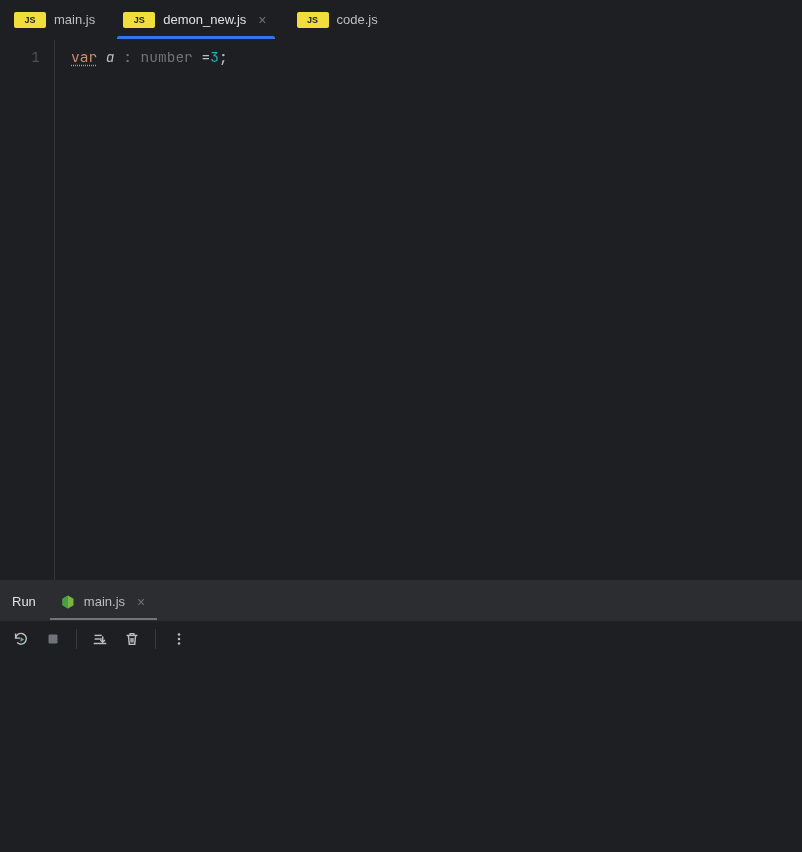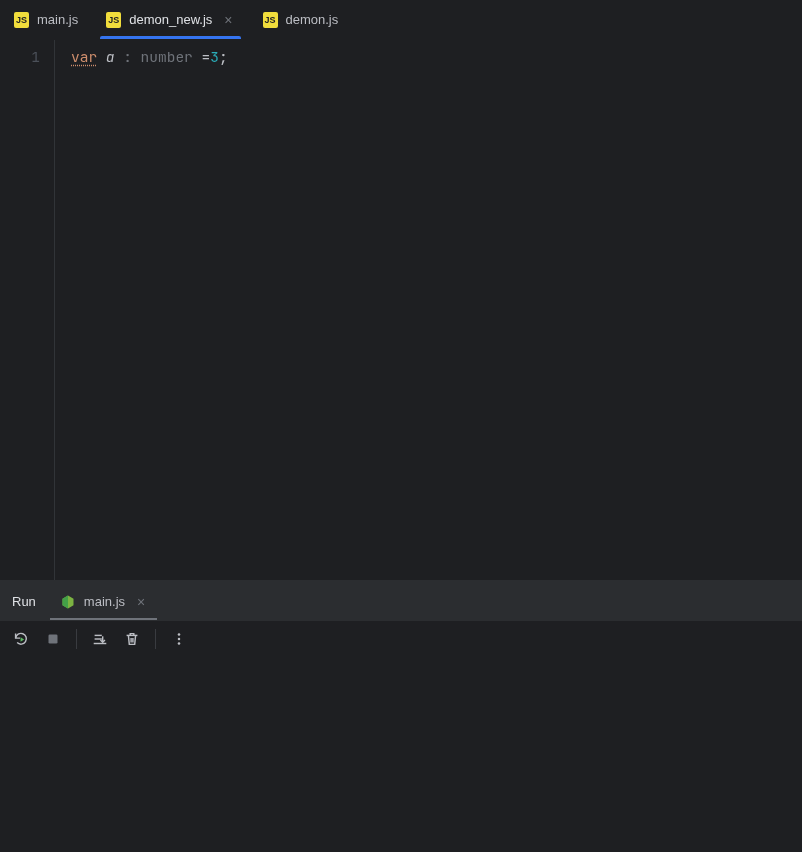--- a/index.html
+++ b/index.html
@@ -43,21 +43,21 @@
       content: "";
       position: absolute;
       bottom: 0;
       left: 8px;
       right: 8px;
       height: 3px;
       background: #3574f0;
       border-radius: 2px 2px 0 0;
     }
     .js-icon {
-      width: 15px;
+      width: 32px;
       height: 16px;
       background: #f1dd3c;
       border-radius: 2px;
       font-size: 9px;
       font-weight: bold;
       color: #1e1f22;
       display: flex;
       align-items: center;
       justify-content: center;
       font-family: Arial, sans-serif;
@@ -218,21 +218,21 @@
     <span class="js-icon">JS</span>
     <span>main.js</span>
   </div>
   <div class="editor-tab active">
     <span class="js-icon">JS</span>
     <span>demon_new.js</span>
     <span class="tab-close">×</span>
   </div>
   <div class="editor-tab">
     <span class="js-icon">JS</span>
-    <span>demon.js</span>
+    <span>code.js</span>
   </div>
 </div>
 
 <div class="editor-area">
   <div class="gutter">
     <span class="ln">1</span>
   </div>
   <div class="code-area"><span class="tok-keyword">var</span> <span class="tok-var">a</span> <span class="tok-typeann">: number</span><span class="tok-punct"> =</span><span class="tok-num">3</span><span class="tok-punct">;</span></div>
 </div>
 

